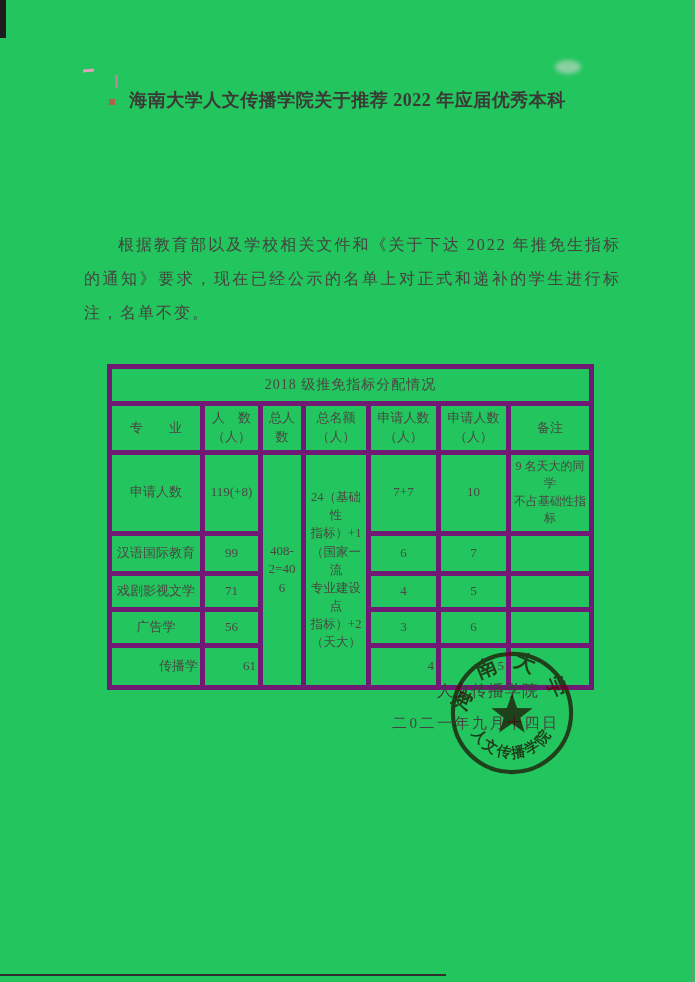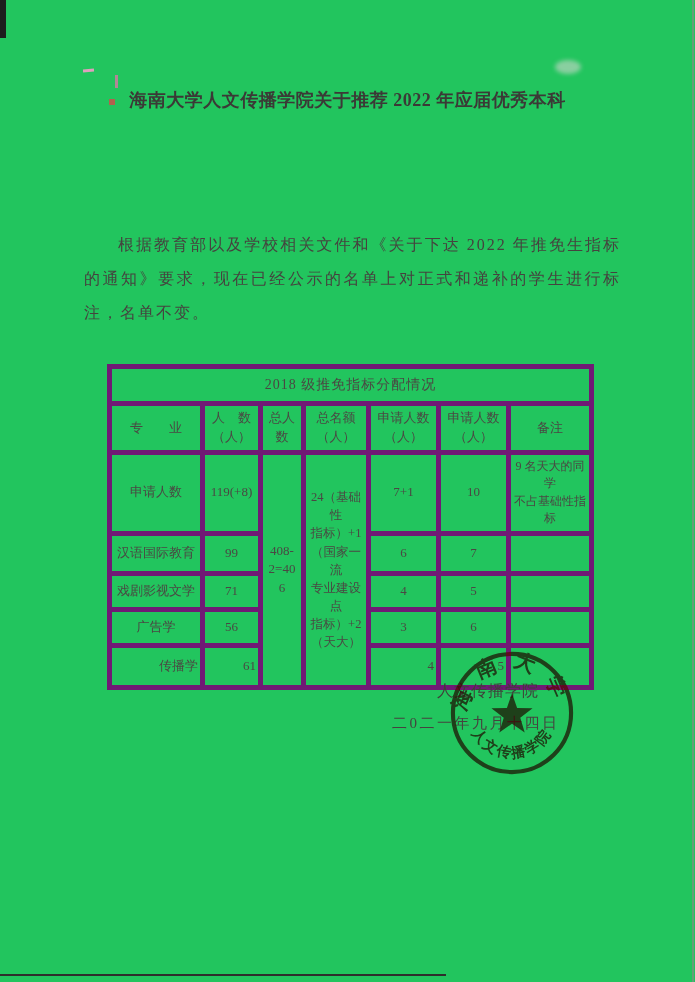--- a/index.html
+++ b/index.html
@@ -120,21 +120,21 @@
         <td>119(+8)</td>
         <td class="total-students-cell" rowspan="5">408-
 2=40
 6</td>
         <td class="total-quota-cell" rowspan="5">24（基础性
 指标）+1
 （国家一流
 专业建设点
 指标）+2
 （天大）</td>
-        <td>7+1</td>
+        <td>7+7</td>
         <td>10</td>
         <td class="remark-cell">9 名天大的同学
 不占基础性指标</td>
       </tr>
       <tr class="r1">
         <td>汉语国际教育</td>
         <td>99</td>
         <td>6</td>
         <td>7</td>
         <td class="remark-cell"></td>

